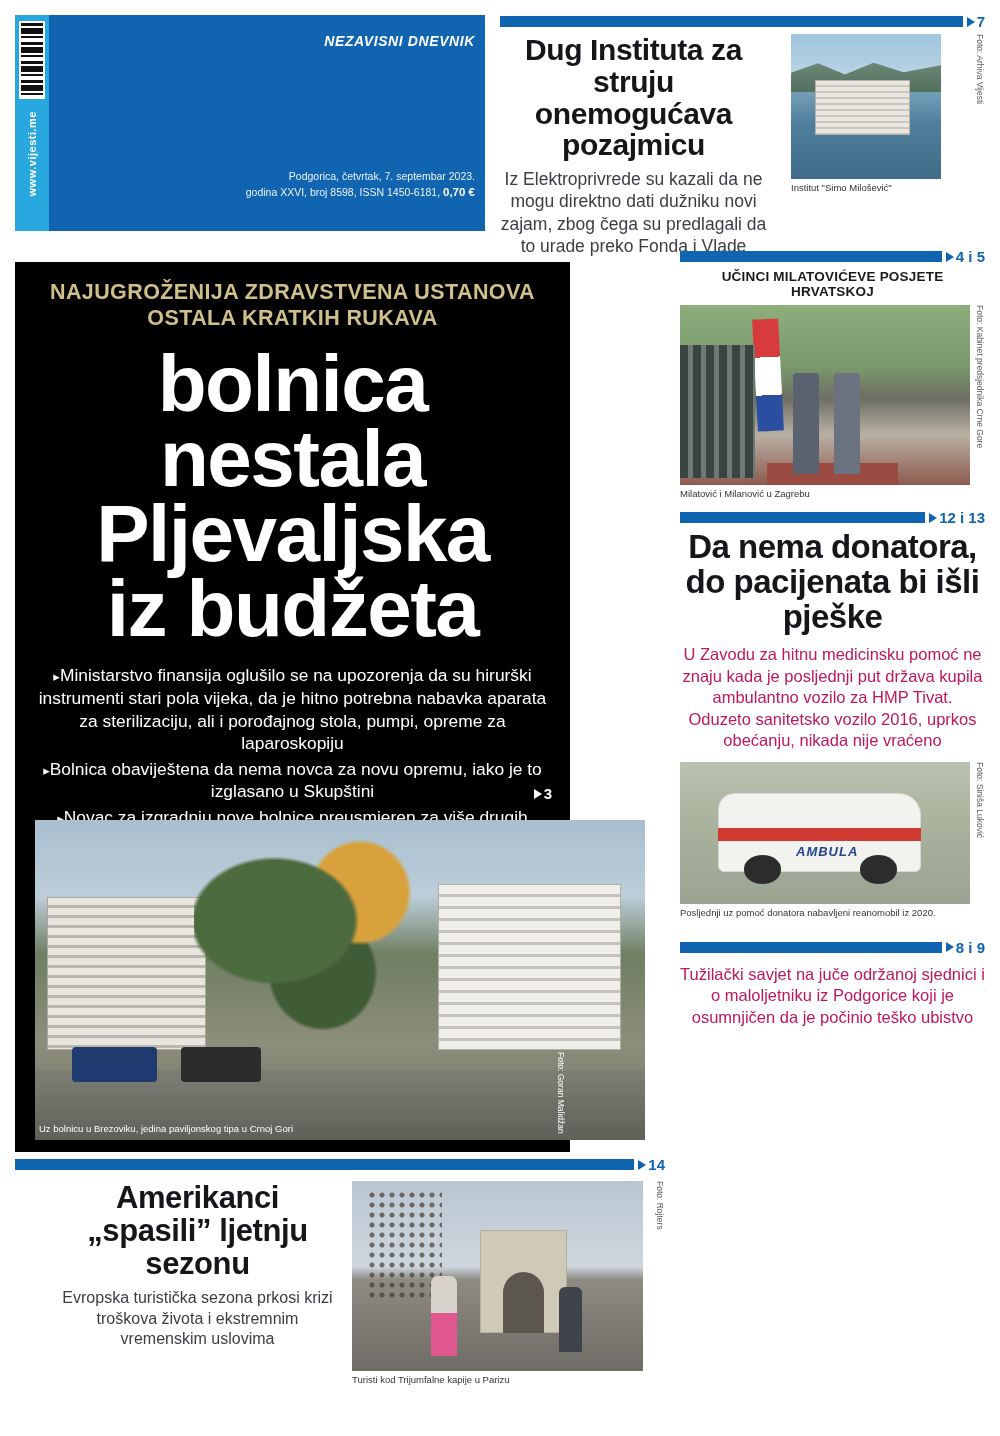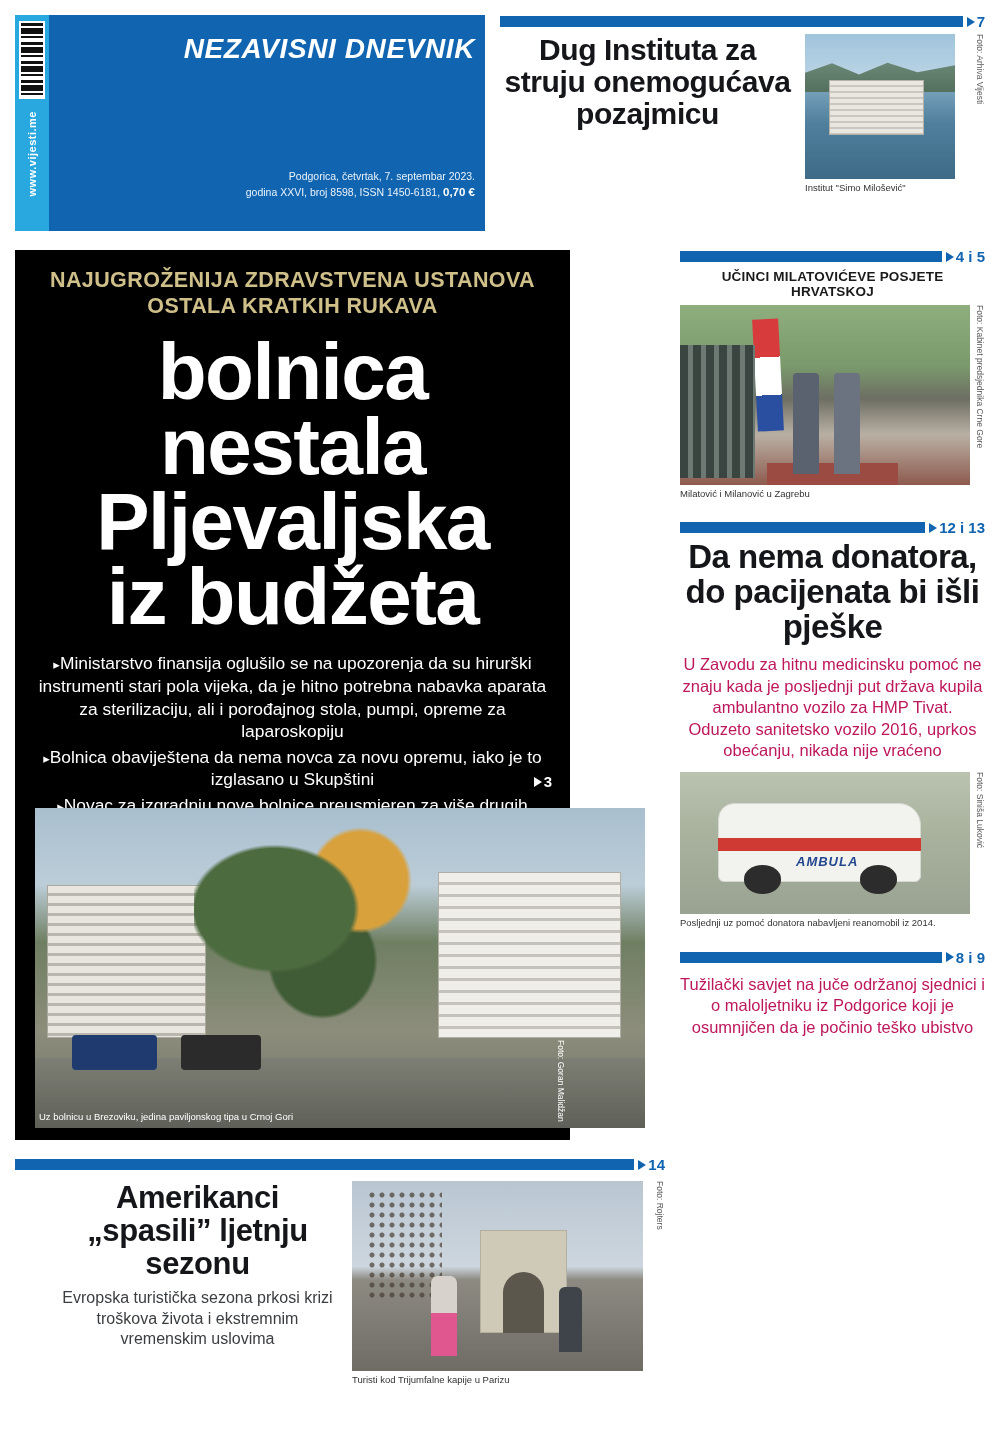--- a/index.html
+++ b/index.html
@@ -39,21 +39,21 @@
   }
   .site-url {
     color: #ffffff; font-size: 11px; font-weight: bold;
     letter-spacing: 0.5px;
     writing-mode: vertical-rl; transform: rotate(180deg);
     margin-top: 12px;
   }
   .masthead-main { flex: 1; position: relative; }
   .kicker-top {
     position: absolute; right: 10px; top: 18px;
-    color: #ffffff; font-size: 28px; font-weight: bold;
+    color: #ffffff; font-size: 14px; font-weight: bold;
     font-style: italic; letter-spacing: 0.6px;
   }
   .wordmark {
     position: absolute; left: 14px; top: 6px;
     color: #ffffff;
     font-family: "Liberation Serif", serif;
     font-size: 152px; font-weight: bold;
     line-height: 1; letter-spacing: -2px;
   }
   .issue-line {
@@ -68,21 +68,21 @@
     display: flex; align-items: center; gap: 4px;
     height: 13px; margin-bottom: 6px;
   }
   .rule-bar .bar { flex: 1; height: 11px; background: #1064b0; }
   .pagebadge {
     color: #1064b0; font-size: 15px; font-weight: bold;
     display: flex; align-items: center; gap: 2px; white-space: nowrap;
   }
   .tri { width: 0; height: 0; border-left: 8px solid #1064b0;
          border-top: 5px solid transparent; border-bottom: 5px solid transparent; }
-  .topright-body { display: flex; gap: 10px; }
+  .topright-body { display: flex; gap: 24px; }
   .topright-text { flex: 1; }
   h2.hl {
     font-size: 30px; font-weight: bold; line-height: 1.06;
     color: #15161a; text-align: center; letter-spacing: -0.4px;
   }
   p.lead {
     font-size: 17.5px; line-height: 1.27; color: #3a3d42;
     text-align: center; margin-top: 7px;
   }
   .photo { background: #c9d2d8; position: relative; overflow: hidden; }
@@ -187,21 +187,21 @@
     background:linear-gradient(to bottom,#7d7f74,#5f6159);
   }
   .ph-hosp .car1,.ph-hosp .car2 {
     position:absolute; bottom:18%; height:11%; border-radius:4px;
   }
   .ph-hosp .car1 { left:6%; width:14%; background:#1f3a6e; }
   .ph-hosp .car2 { left:24%; width:13%; background:#2b2b2b; }
 
   
   .lead-box {
-    position: absolute; left: 15px; top: 250px;
+    position: absolute; left: 15px; top: 262px;
     width: 555px; height: 890px; background: #000000;
   }
   .kicker {
     color: #cfc08a; font-size: 21.5px; font-weight: bold;
     text-align: center; line-height: 1.2; padding-top: 18px;
     letter-spacing: 0.4px;
   }
   .big-hl {
     color: #ffffff; text-align: center;
     font-size: 80px; font-weight: bold; line-height: 0.94;
@@ -285,20 +285,21 @@
     <div class="rule-bar">
       <div class="bar"></div>
       <div class="pagebadge">
         <span class="tri"></span>
         <span>7</span>
       </div>
     </div>
     <div class="topright-body">
       <div class="topright-text">
         <h2 class="hl">Dug Instituta za struju onemogućava pozajmicu</h2>
+        <p class="lead">Iz Elektroprivrede su kazali da ne mogu direktno dati dužniku novi zajam, zbog čega su predlagali da to urade preko Fonda i Vlade</p>
       </div>
       <div style="width:160px;">
         <div class="photo ph-kotor" style="width:150px;height:145px;"></div>
         <div class="cap">Institut "Simo Milošević"</div>
       </div>
       <div class="credit" style="height:150px;">Foto: Arhiva Vijesti</div>
     </div>
   </div>
 
   <div class="lead-box">
@@ -354,40 +355,40 @@
             <div class="carpet"></div>
               <div class="walk1"></div>
               <div class="walk2"></div>
           </div>
           <div class="cap">Milatović i Milanović u Zagrebu</div>
         </div>
         <div class="credit" style="height:180px;">Foto: Kabinet predsjednika Crne Gore</div>
       </div>
     </div>
 
-    <div style="margin-top:22px;">
+    <div style="margin-top:12px;">
       <div class="rule-bar">
         <div class="bar"></div>
         <div class="pagebadge">
           <span class="tri"></span>
           <span>12 i 13</span>
         </div>
       </div>
       <h3 class="hl-r">Da nema donatora, do pacijenata bi išli pješke</h3>
       <p class="lead-r">U Zavodu za hitnu medicinsku pomoć ne znaju kada je posljednji put država kupila ambulantno vozilo za HMP Tivat. Oduzeto sanitetsko vozilo 2016, uprkos obećanju, nikada nije vraćeno</p>
       <div style="display:flex;gap:5px;margin-top:10px;">
         <div style="flex:1;">
           <div class="photo ph-amb" style="width:100%;height:142px;">
             <div class="van"></div>
               <div class="stripe"></div>
             <div class="txt">AMBULA</div>
               <div class="w1"></div>
               <div class="w2"></div>
           </div>
-          <div class="cap">Posljednji uz pomoć donatora nabavljeni reanomobil iz 2014.</div>
+          <div class="cap">Posljednji uz pomoć donatora nabavljeni reanomobil iz 2020.</div>
         </div>
         <div class="credit" style="height:142px;">Foto: Siniša Luković</div>
       </div>
     </div>
 
     <div style="margin-top:23px;">
       <div class="rule-bar">
         <div class="bar"></div>
         <div class="pagebadge">
           <span class="tri"></span>

